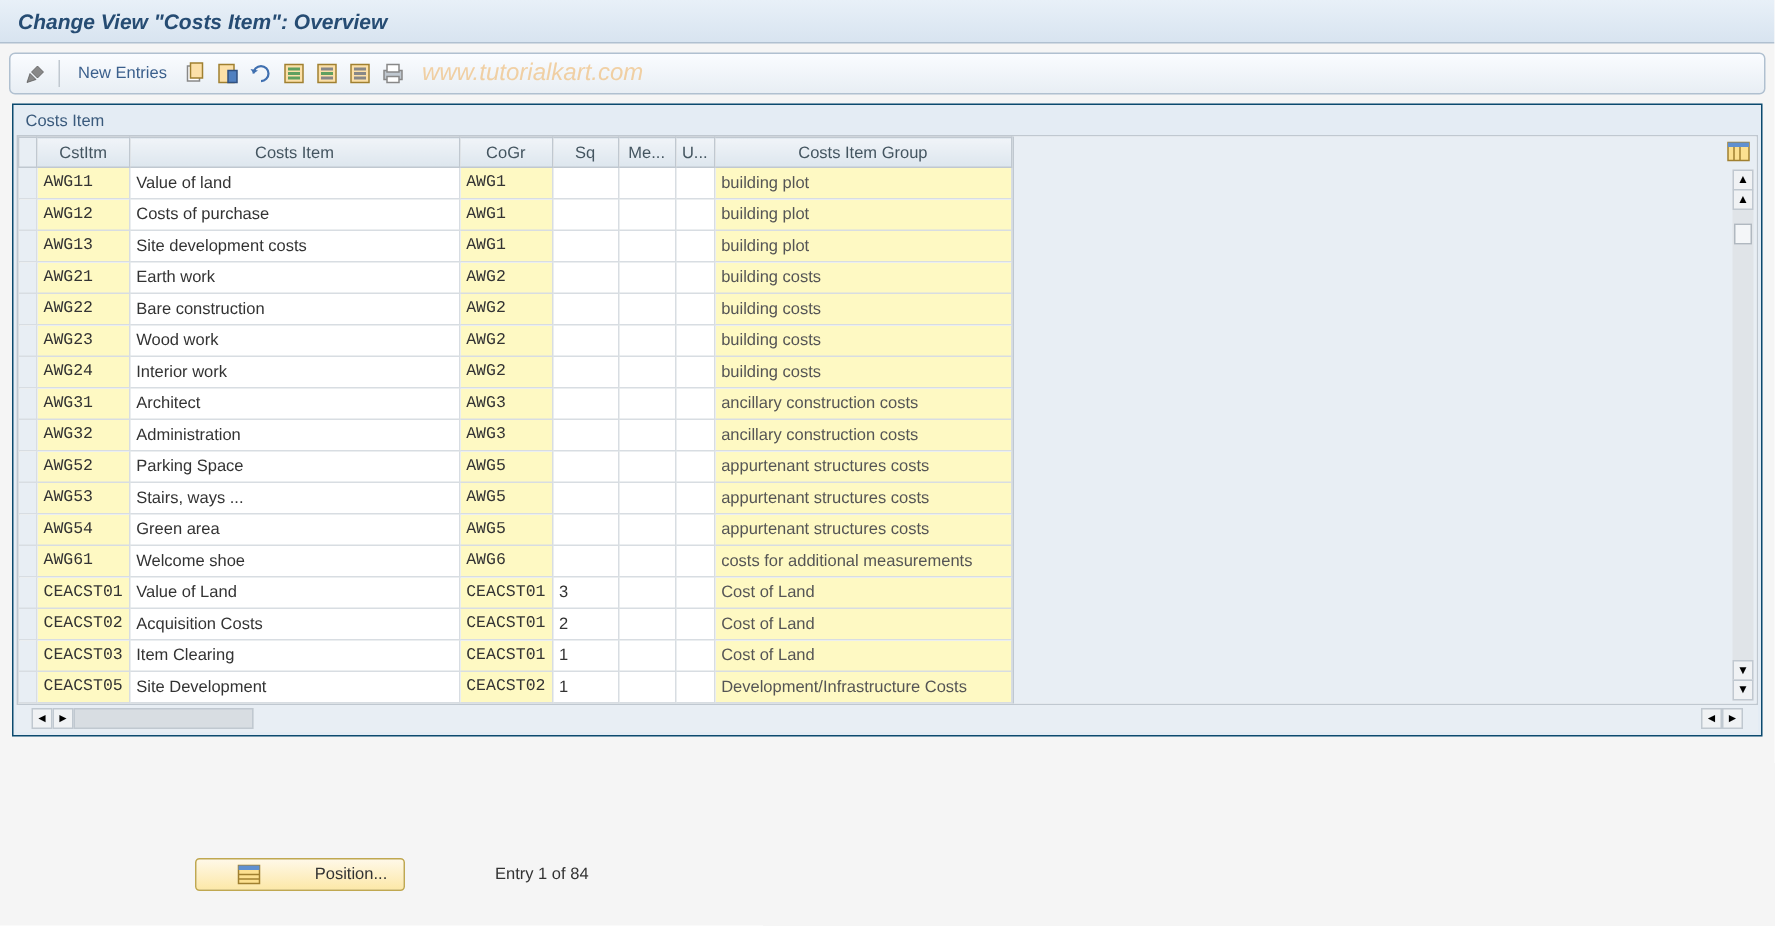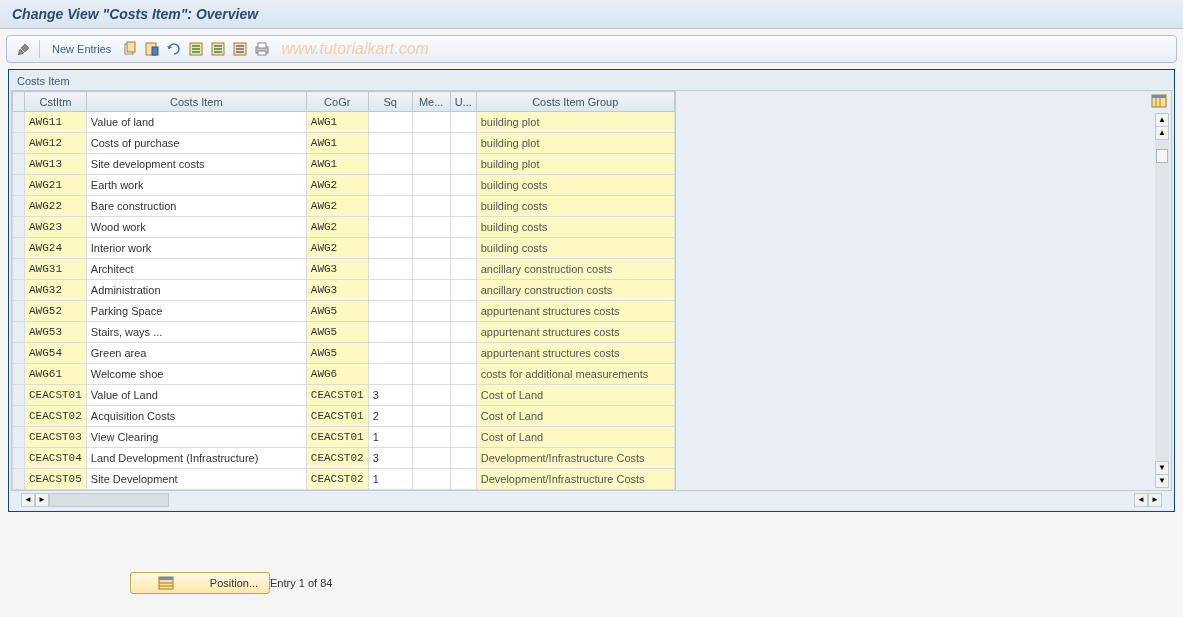--- a/index.html
+++ b/index.html
@@ -175,20 +175,21 @@
       display: flex;
     }
     .footer-area {
       position: absolute;
       bottom: 15px;
       left: 0;
       right: 0;
       padding: 8px 130px;
       display: flex;
       align-items: center;
+      gap: 60px;
     }
     .position-btn {
       background: linear-gradient(to bottom, #fff8e8, #fce8a8);
       border: 1px solid #c0a850;
       border-radius: 3px;
       padding: 2px 4px;
       display: flex;
       align-items: center;
       width: 140px;
       height: 22px;
@@ -440,36 +441,26 @@
               <td>Acquisition Costs</td>
               <td class="key-cell">CEACST01</td>
               <td>2</td>
               <td></td>
               <td></td>
               <td class="readonly">Cost of Land</td>
             </tr>
             <tr>
               <td class="sel-cell"></td>
               <td class="key-cell">CEACST03</td>
-              <td>View Clearing</td>
+              <td>Item Clearing</td>
               <td class="key-cell">CEACST01</td>
               <td>1</td>
               <td></td>
               <td></td>
               <td class="readonly">Cost of Land</td>
-            </tr>
-            <tr>
-              <td class="sel-cell"></td>
-              <td class="key-cell">CEACST04</td>
-              <td>Land Development (Infrastructure)</td>
-              <td class="key-cell">CEACST02</td>
-              <td>3</td>
-              <td></td>
-              <td></td>
-              <td class="readonly">Development/Infrastructure Costs</td>
             </tr>
             <tr>
               <td class="sel-cell"></td>
               <td class="key-cell">CEACST05</td>
               <td>Site Development</td>
               <td class="key-cell">CEACST02</td>
               <td>1</td>
               <td></td>
               <td></td>
               <td class="readonly">Development/Infrastructure Costs</td>

